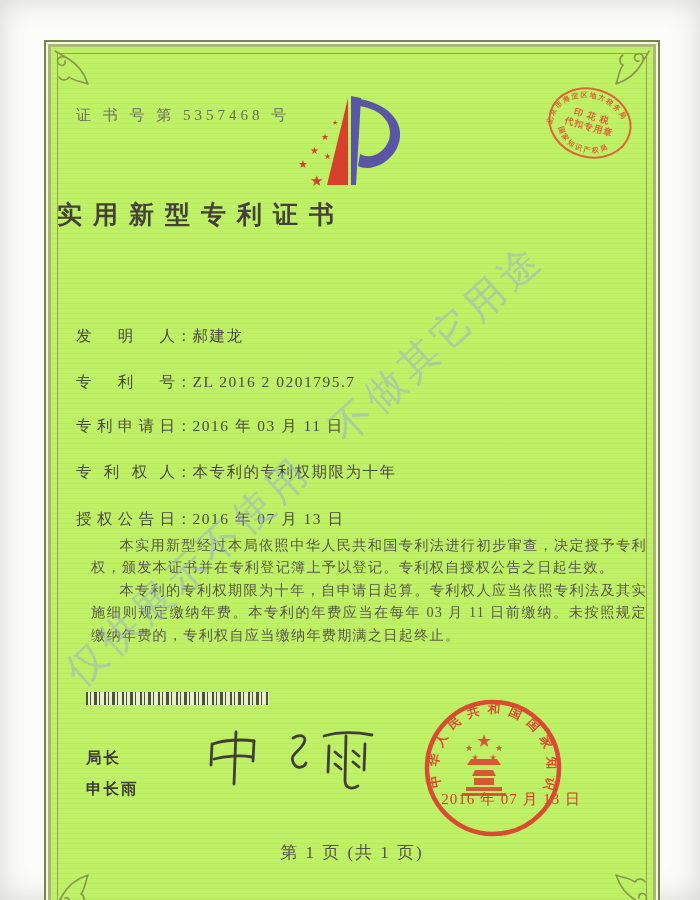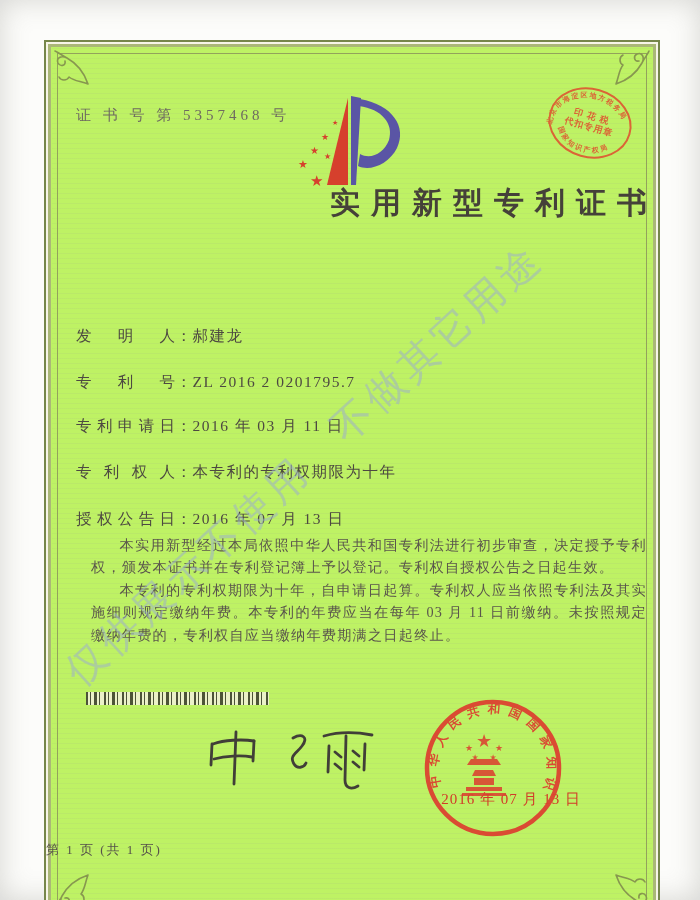--- a/index.html
+++ b/index.html
@@ -23,22 +23,22 @@
   .corner-orn svg { width:100%; height:100%; }
   .orn-tl { left:6px;  top:6px;    transform:rotate(90deg); }
   .orn-tr { right:6px; top:6px;    transform:rotate(180deg); }
   .orn-br { right:6px; bottom:6px; transform:rotate(270deg); }
   .orn-bl { left:6px;  bottom:6px; }
 
   .cert-no { position:absolute; left:30px; top:64px; font-size:15px; letter-spacing:4px; color:#6e6a60; }
 
   .logo { position:absolute; left:250px; top:50px; width:112px; height:100px; }
 
-  .title { position:absolute; left:0; top:141px; width:100%; text-align:right;
-           font-size:30px; font-weight:600; letter-spacing:11px; color:#454139; text-indent:11px; }
+  .title { position:absolute; left:0; top:156px; width:100%; text-align:left;
+           font-size:25px; font-weight:600; letter-spacing:11px; color:#454139; text-indent:11px; }
 
   .field { position:absolute; left:30px; font-size:15.5px; color:#4d4941; letter-spacing:1px; white-space:nowrap; }
   .flabel { display:inline-block; width:100px; text-align:justify; text-align-last:justify; vertical-align:bottom; }
   .fvalue { letter-spacing:1.5px; }
 
   .paras { position:absolute; left:30px; top:492px; width:556px; font-size:14.2px;
            line-height:22.4px; color:#5a564c; text-align:justify; letter-spacing:1.2px;margin-left:15px; }
   .paras p { text-indent:2em; }
 
   .barcode { position:absolute; left:40px; top:650px; width:183px; height:13px; opacity:.82;
@@ -50,22 +50,22 @@
             font-weight:700; font-size:15.5px; color:#3e3b35; letter-spacing:2px; }
   .signer div { margin-bottom:10px; }
 
   .signature { position:absolute; left:150px; top:680px; width:195px; height:80px; }
   .signature path { stroke:#413e38; stroke-width:2.8; fill:none; stroke-linecap:round; stroke-linejoin:round; }
 
   .seal { position:absolute; left:377px; top:656px; width:140px; height:140px; opacity:.94; }
   .seal-date { position:absolute; left:372px; top:748px; width:186px; text-align:center;
                font-size:15px; color:#d23b28; letter-spacing:1px; z-index:7; }
 
-  .footer { position:absolute; left:0; top:799px; width:100%; text-align:left;
-            font-size:13px; color:#56524a; letter-spacing:2px; }
+  .footer { position:absolute; left:0; top:799px; width:100%; text-align:center;
+            font-size:17px; color:#56524a; letter-spacing:2px; }
 
   .tax-stamp { position:absolute; left:498px; top:40px; width:92px; height:82px;
                transform:rotate(16deg); opacity:.88; }
 
   .watermark { position:absolute; left:72px; top:650px; z-index:5; white-space:nowrap;
                font-size:40px; letter-spacing:5px; color:rgba(157,177,201,.55);
                transform:rotate(-42.5deg); transform-origin:0 50%; pointer-events:none; }
 
   .z-top { z-index:8; }
 </style>
@@ -125,20 +125,24 @@
       <span class="flabel">授权公告日</span><span>：</span><span class="fvalue">2016 年 07 月 13 日</span>
     </div>
 
     <div class="paras">
       <p>本实用新型经过本局依照中华人民共和国专利法进行初步审查，决定授予专利权，颁发本证书并在专利登记簿上予以登记。专利权自授权公告之日起生效。</p>
       <p>本专利的专利权期限为十年，自申请日起算。专利权人应当依照专利法及其实施细则规定缴纳年费。本专利的年费应当在每年 03 月 11 日前缴纳。未按照规定缴纳年费的，专利权自应当缴纳年费期满之日起终止。</p>
     </div>
 
     <div class="barcode"></div>
 
+    <div class="signer">
+      <div>局长</div>
+      <div>申长雨</div>
+    </div>
 
     <div class="signature z-top">
       <svg viewBox="0 0 195 80">
         <path d="M40,10 L38,62"></path>
         <path d="M17,22 C28,18 46,17 58,19"></path>
         <path d="M18,37 C29,34 45,33 56,35"></path>
         <path d="M16,22 L15,43"></path>
         <path d="M58,19 L57,39"></path>
         <path d="M97,16 C106,11 113,15 106,24 C100,32 93,34 98,42 C101,47 108,46 110,41"></path>
         <path d="M128,14 C142,10 160,10 176,13"></path>

